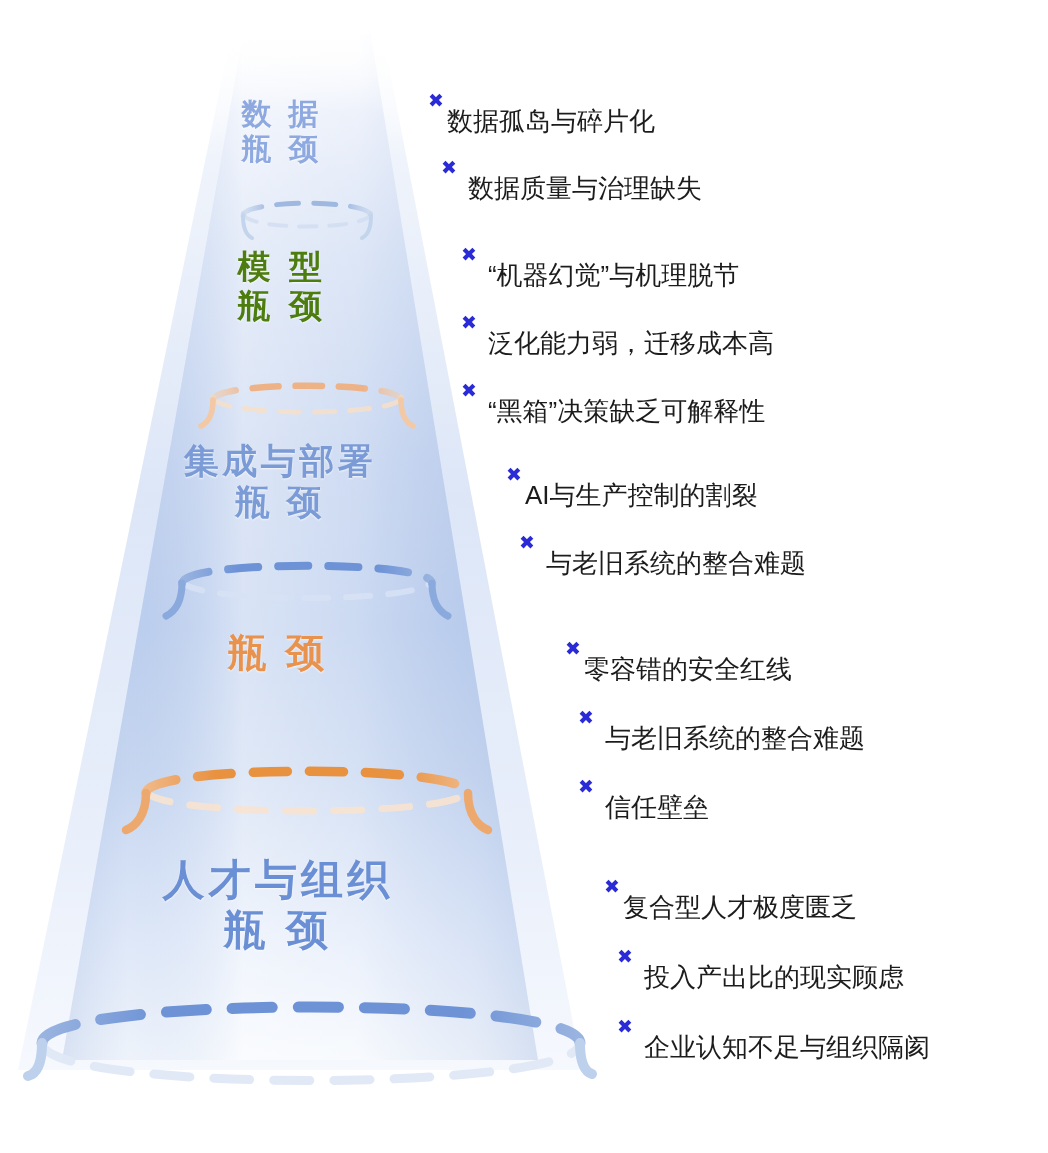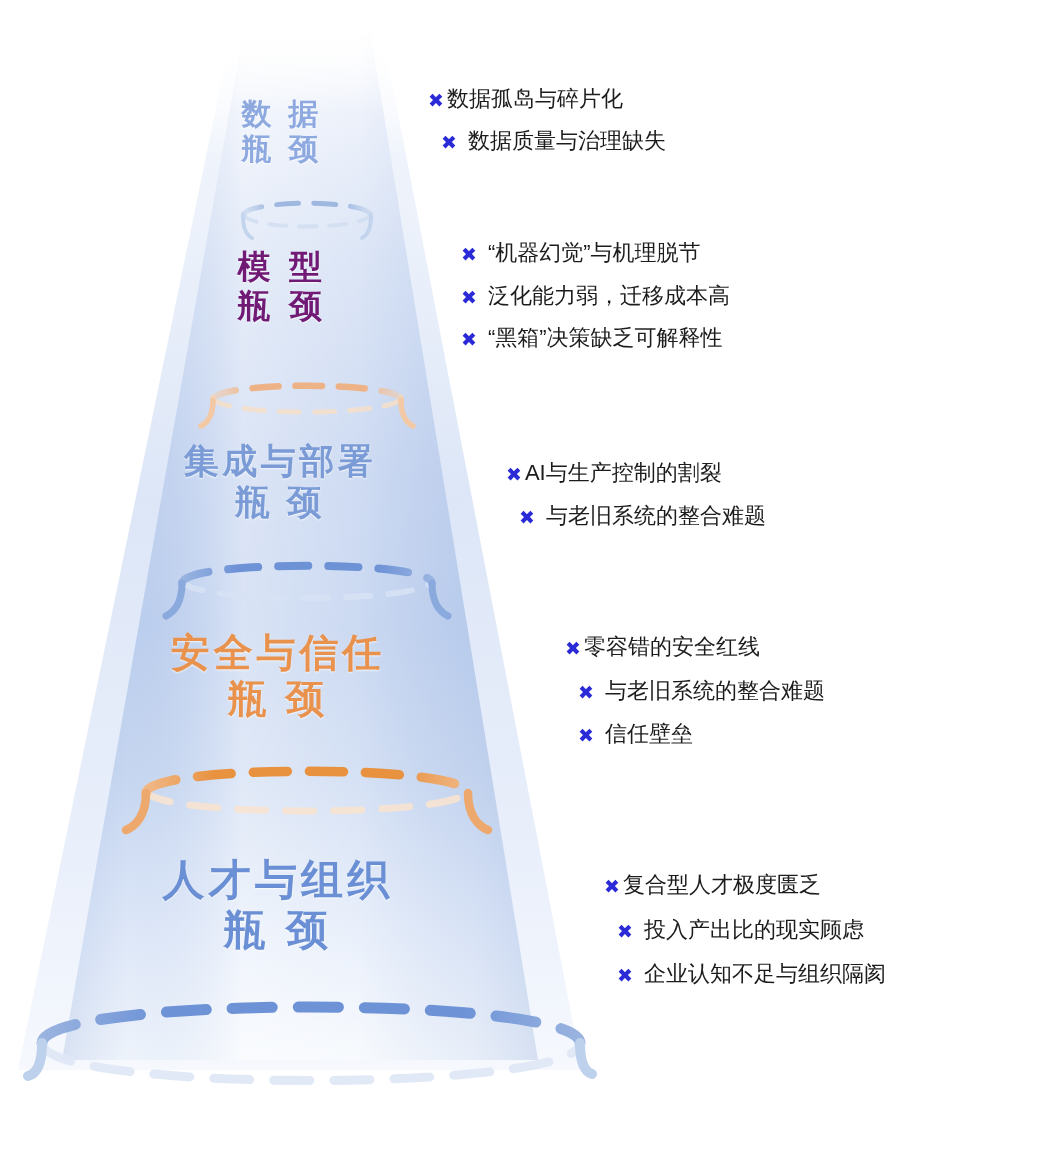--- a/index.html
+++ b/index.html
@@ -36,21 +36,21 @@
   }
   .tier-label .l2 { display: block; }
 
   #tier-label-1 {
     left: 182px; top: 96px; width: 200px;
     font-size: 30px; color: #8da9e0;
     letter-spacing: 0.14em;
   }
   #tier-label-2 {
     left: 162px; top: 248px; width: 240px;
-    font-size: 33px; color: #701a75;
+    font-size: 33px; color: #4d7c0f;
     letter-spacing: 0.14em;
   }
   #tier-label-3 {
     left: 130px; top: 440px; width: 300px;
     font-size: 35px; color: #7b9bd6;
     letter-spacing: 0.10em;
   }
   #tier-label-4 {
     left: 118px; top: 630px; width: 320px;
     font-size: 39px; color: #e9924e;
@@ -74,23 +74,24 @@
   .bullet-mark {
     color: #2a2ad6;
     font-size: 19px;
     line-height: 1;
     font-weight: bold;
     flex: 0 0 auto;
     padding-top: 7px;
   }
   .bullet-text {
     color: #1c1c1c;
-    font-size: 22px;
+    font-size: 26px;
     line-height: 1.35;
     padding-left: 3px;
+    margin-top: 20px;
   }
   
   .bullet-row.ind { padding-left: 13px; }
   .bullet-row.ind .bullet-text { padding-left: 11px; text-align: center; }
 
   #bullets-1 { left: 428px; top: 84px; }
   #bullets-1 .bullet-row { margin-bottom: 12px; }
 
   #bullets-2 { left: 448px; top: 238px; }
   #bullets-2 .bullet-row { margin-bottom: 13px; }
@@ -244,21 +245,20 @@
     <span>模 型</span>
     <span class="l2">瓶 颈</span>
   </div>
 
   <div class="tier-label" id="tier-label-3">
     <span>集成与部署</span>
     <span class="l2">瓶 颈</span>
   </div>
 
   <div class="tier-label" id="tier-label-4">
-    <span>安全与信任</span>
     <span class="l2">瓶 颈</span>
   </div>
 
   <div class="tier-label" id="tier-label-5">
     <span>人才与组织</span>
     <span class="l2">瓶 颈</span>
   </div>
 
   <div class="bullet-group" id="bullets-1">
     <div class="bullet-row">

